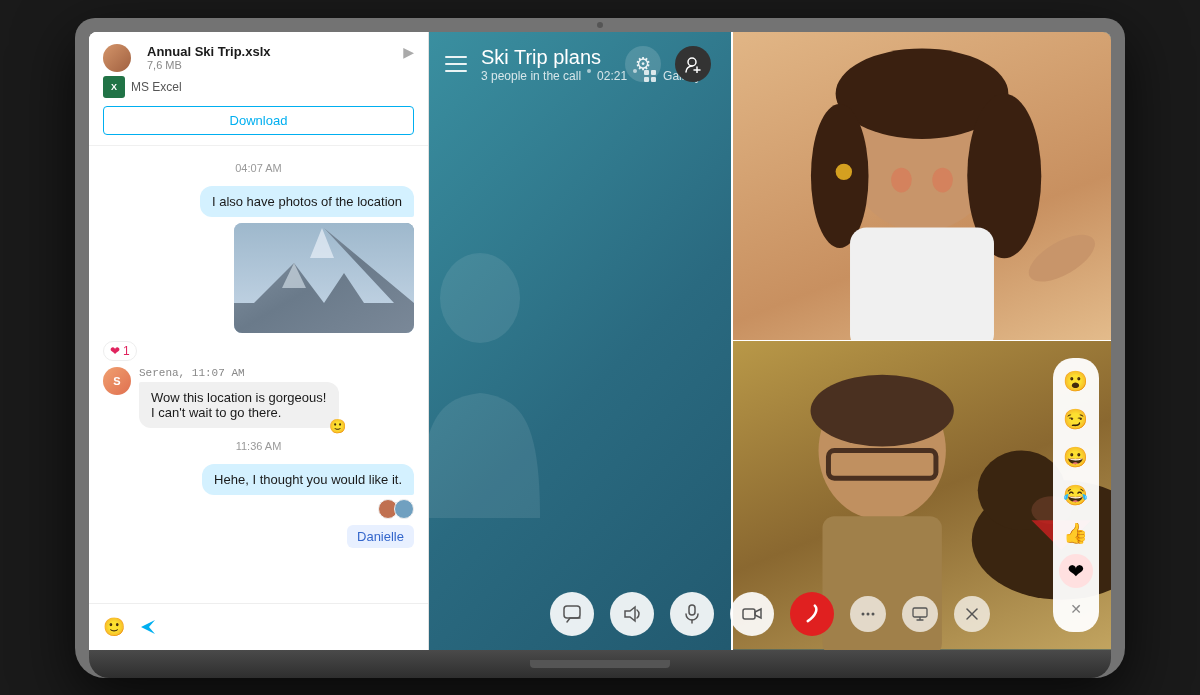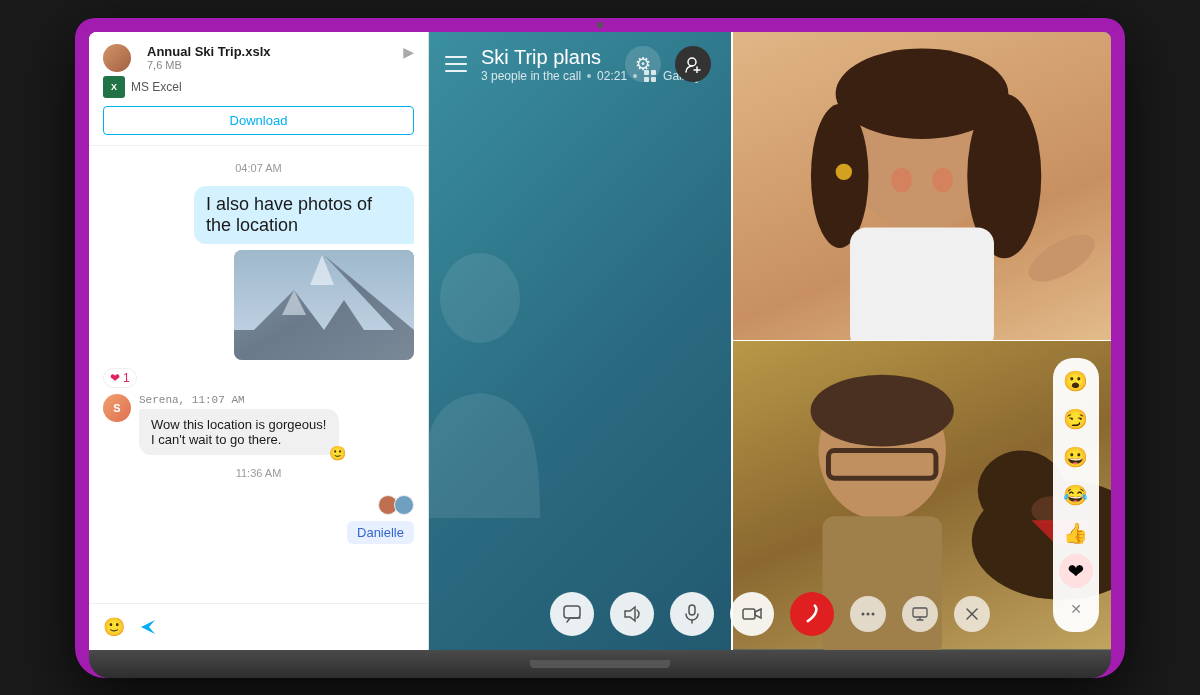--- a/index.html
+++ b/index.html
@@ -10,21 +10,21 @@
       display: flex;
       align-items: center;
       justify-content: center;
       font-family: 'Segoe UI', Arial, sans-serif;
       overflow: hidden;
     }
 
     .laptop-outer {
       width: 1050px;
       height: 660px;
-      background: #a21caf;
+      background: #737373;
       border-radius: 20px 20px 30px 30px;
       display: flex;
       flex-direction: column;
       align-items: center;
       padding: 14px 14px 0 14px;
       box-shadow: 0 20px 60px rgba(0,0,0,0.7);
       position: relative;
     }
 
     .laptop-screen {
@@ -152,21 +152,21 @@
       color: #999;
       margin: 6px 0;
     }
 
     .msg-bubble-right {
       align-self: flex-end;
       background: #d4f1ff;
       border-radius: 12px 12px 2px 12px;
       padding: 8px 12px;
       max-width: 220px;
-      font-size: 18px;
+      font-size: 13px;
       color: #1a1a1a;
     }
 
     .msg-image {
       align-self: flex-end;
       width: 180px;
       height: 110px;
       border-radius: 8px;
       overflow: hidden;
       background: linear-gradient(135deg, #b0c4de 0%, #87a0b5 30%, #6e8fa5 60%, #c8d8e8 100%);
@@ -351,21 +351,21 @@
     .call-title {
       font-size: 20px;
       font-weight: 400;
       color: #fff;
     }
 
     .call-subtitle {
       font-size: 12px;
       color: rgba(255,255,255,0.8);
       display: flex;
-      align-items: center;
+      align-items: flex-start;
       gap: 6px;
     }
 
     .call-subtitle-dot {
       width: 4px;
       height: 4px;
       background: rgba(255,255,255,0.6);
       border-radius: 50%;
     }
 
@@ -623,20 +623,23 @@
             <div class="msg-bubble-left">
               Wow this location is gorgeous! I can't wait to go there.
               <span class="emoji-hint">🙂</span>
             </div>
           </div>
         </div>
 
         <div class="timestamp">11:36 AM</div>
 
         <div class="msg-right-group">
+          <div class="msg-bubble-right-large">
+            Hehe, I thought you would like it.
+          </div>
           <div class="avatar-row-small">
             <div style="width:20px;height:20px;border-radius:50%;background:#c07050;border:1px solid #eee;"></div>
             <div style="width:20px;height:20px;border-radius:50%;background:#70a0c0;border:1px solid #eee;margin-left:-6px;"></div>
           </div>
         </div>
 
         <div class="danielle-mention">Danielle</div>
 
       </div>
 

